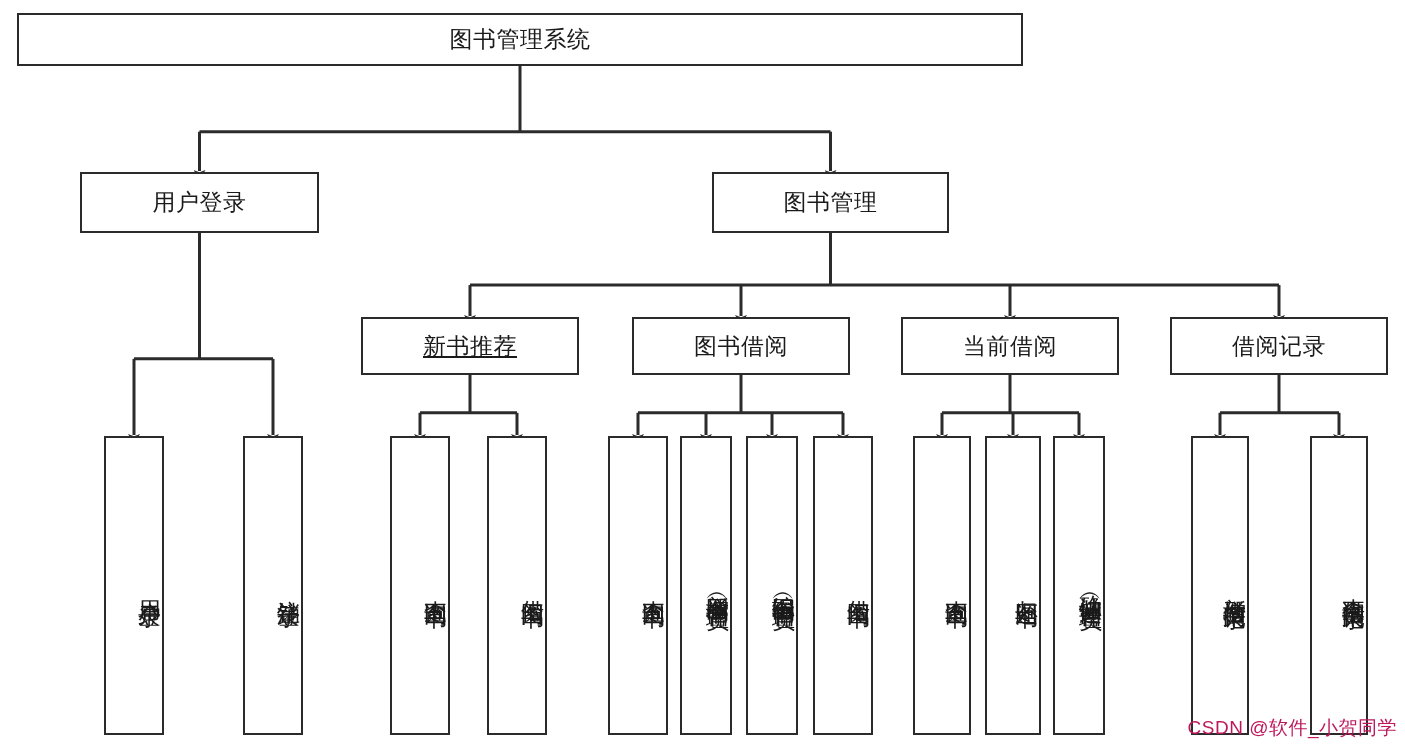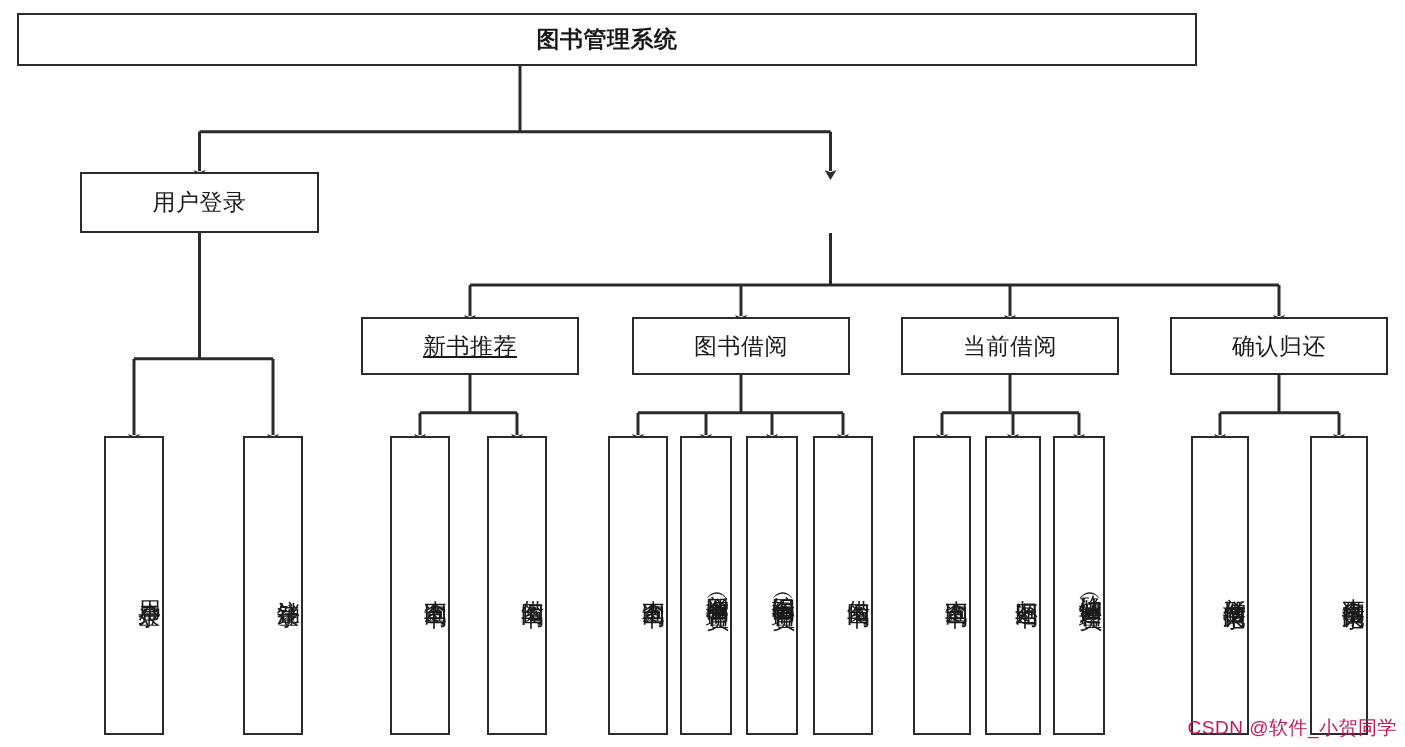--- a/index.html
+++ b/index.html
@@ -106,39 +106,42 @@
         <path d="M942,412.82 L942,435" marker-end="url(#arrow)"></path>
         <path d="M1013,412.82 L1013,435" marker-end="url(#arrow)"></path>
         <path d="M1079,412.82 L1079,435" marker-end="url(#arrow)"></path>
         <path d="M1279,375 L1279,412.82"></path>
         <path d="M1220,412.82 L1339,412.82"></path>
         <path d="M1220,412.82 L1220,435" marker-end="url(#arrow)"></path>
         <path d="M1339,412.82 L1339,435" marker-end="url(#arrow)"></path>
       </g>
   </svg>
 
-  <div class="node h" style="left: 17px; top: 13px; width: 1180px; height: 53px; font-weight: bold;">
+  <div class="node h" style="left: 17px; top: 13px; width: 1006px; height: 53px;">
     <span>图书管理系统</span>
   </div>
 
   <div class="node h" style="left: 80px; top: 172px; width: 239px; height: 61px;">
     <span>用户登录</span>
+  </div>
+  <div class="node h" style="left: 712px; top: 172px; width: 237px; height: 61px;">
+    <span>图书管理</span>
   </div>
 
   <div class="node h" style="left: 361px; top: 317px; width: 218px; height: 58px; text-decoration: underline;">
     <span>新书推荐</span>
   </div>
   <div class="node h" style="left: 901px; top: 317px; width: 218px; height: 58px;">
     <span>当前借阅</span>
   </div>
   <div class="node h" style="left: 632px; top: 317px; width: 218px; height: 58px;">
     <span>图书借阅</span>
   </div>
   <div class="node h" style="left: 1170px; top: 317px; width: 218px; height: 58px;">
-    <span>确认归还</span>
+    <span>借阅记录</span>
   </div>
 
   <div class="node v" style="left: 104px; top: 436px; width: 60px; height: 299px;">
     <span class="vtext">用户登录</span>
   </div>
   <div class="node v" style="left: 243px; top: 436px; width: 60px; height: 299px;">
     <span class="vtext">注销登录</span>
   </div>
   <div class="node v" style="left: 390px; top: 436px; width: 60px; height: 299px;">
     <span class="vtext">查询图书</span>

